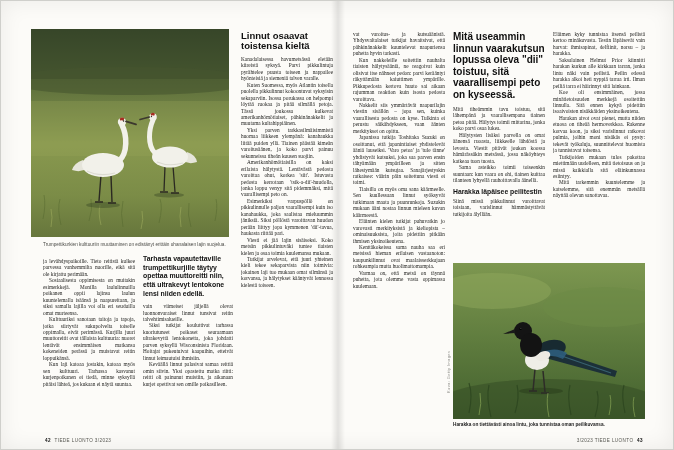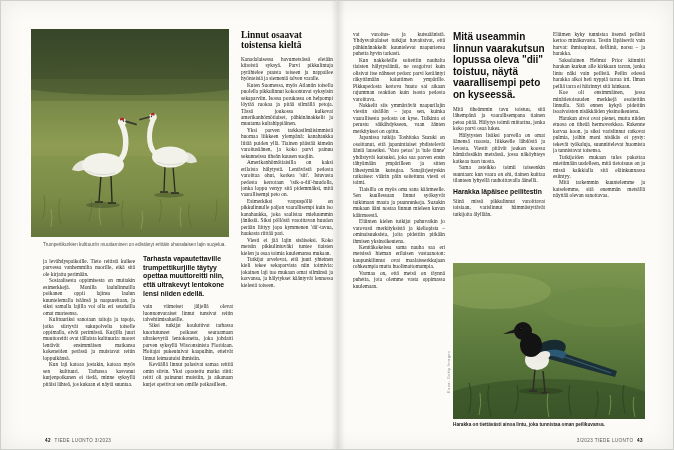--- a/index.html
+++ b/index.html
@@ -36,21 +36,21 @@
   .col p.noind, .col p.cont { text-indent:0; }
 
   .lp-col1 { left:42px;  top:257px; width:92px; height:173px; }
   .lp-col2 { left:142px; top:254px; width:90px; height:176px; }
   .lp-col3 { left:240px; top:30px;  width:92px; height:400px; }
   .rp-col1 { left:352px; top:30px;  width:92px; height:400px; }
   .rp-col2 { left:452px; top:30px;  width:92px; height:228px; }
   .rp-col3 { left:552px; top:30px;  width:92px; height:224px; }
 
   .heading {
-    font-family:Liberation Serif, serif; font-weight:bold;
+    font-family:Liberation Sans, sans-serif; font-weight:bold;
     font-size:9.5px; line-height:1.05; color:#111; margin-bottom:5px;
     text-align:left; text-indent:0;
   }
   .pullquote {
     font-family:"Liberation Sans", sans-serif; font-weight:bold;
     font-size:10px; line-height:1.15; color:#101010; margin-bottom:6px;
     text-align:left;
   }
   .standfirst {
     font-family:"Liberation Sans", sans-serif; font-weight:bold;
@@ -179,21 +179,21 @@
     <p>Kun nakkeleille soitettiin nauhalta tiaisten hälytysääniä, ne reagoivat kuin olisivat itse nähneet pedon: parvi kerääntyi räkyttämään kaiuttimen ympärille. Pikkupedosta kertova huuto sai aikaan rajumman reaktion kuin isosta pedosta varoittava.</p>
     <p>Nakkelit siis ymmärtävät naapurilajin viestin sisällön – jopa sen, kuinka vaarallisesta pedosta on kyse. Tulkinta ei perustu säikähdykseen, vaan äänten merkitykset on opittu.</p>
     <p>Japanissa tutkija Toshitaka Suzuki on osoittanut, että japanintiaiset yhdistelevät ääniä lauseiksi. 'Varo petoa' ja 'tule tänne' yhdistyvät kutsuksi, joka saa parven ensin tähyämään ympärilleen ja sitten lähestymään kutsujaa. Sanajärjestyskin ratkaisee: väärin päin soitettuna viesti ei toimi.</p>
     <p>Tiaisilla on myös oma sana käärmeelle. Sen kuullessaan linnut syöksyvät tutkimaan maata ja puunrunkoja. Suzukin mukaan ääni nostaa linnun mieleen kuvan käärmeestä.</p>
     <p>Eläinten kielen tutkijat puhuvatkin jo varovasti merkityksistä ja kieliopista – ominaisuuksista, joita pidettiin pitkään ihmisen yksinoikeutena.</p>
     <p>Kenttäkokeissa sama nauha saa eri metsissä hieman erilaisen vastaanoton: kaupunkilinnut ovat maalaisserkkujaan rohkeampia mutta huolimattomampia.</p>
     <p>Varmaa on, että metsä on täynnä puhetta, jota olemme vasta oppimassa kuulemaan.</p>
   </div>
 
   <div class="col rp-col2">
-    <div class="pullquote">Mitä useammin linnun vaarakutsun lopussa oleva "dii" toistuu, näytä vaarallisempi peto on kyseessä.</div>
+    <div class="pullquote">Mitä useammin linnun vaarakutsun lopussa oleva "dii" toistuu, sitä vaarallisempi peto on kyseessä.</div>
     <p class="noind">Mitä tiheämmin tavu toistuu, sitä lähempänä ja vaarallisempana tiainen petoa pitää. Hälytys toimii mittarina, jonka koko parvi osaa lukea.</p>
     <p>Hälytysten lisäksi parvella on omat äänensä ruoasta, liikkeelle lähdöstä ja levosta. Viestit pitävät joukon koossa hämärässäkin metsässä, jossa näköyhteys katkeaa tuon tuosta.</p>
     <p>Sama asteikko toimii toiseenkin suuntaan: kun vaara on ohi, tiainen kuittaa tilanteen lyhyellä rauhoittavalla äänellä.</p>
     <div class="subhead">Harakka läpäisee peilitestin</div>
     <p class="noind">Siinä missä pikkulinnut varoittavat toisiaan, varislinnut hämmästyttävät tutkijoita älyllään.</p>
   </div>
 
   <div class="col rp-col3">
     <p class="cont">Eläimen kyky tunnistaa itsensä peilistä kertoo minäkuvasta. Testin läpäisevät vain harvat: ihmisapinat, delfiinit, norsu – ja harakka.</p>
     <p>Saksalainen Helmut Prior kiinnitti harakan kurkun alle kirkkaan tarran, jonka lintu näki vain peilistä. Peilin edessä harakka alkoi heti nyppiä tarraa irti. Ilman peiliä tarra ei häirinnyt sitä lainkaan.</p>

